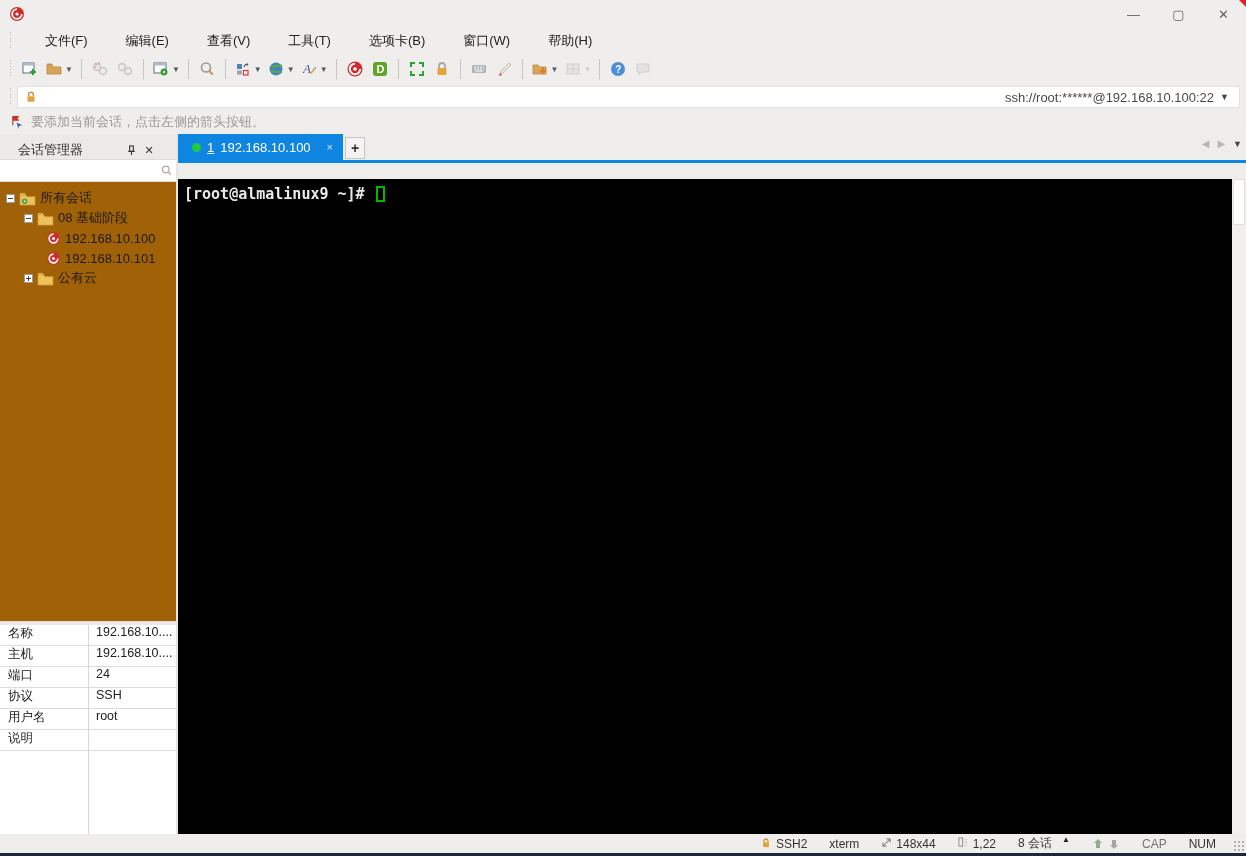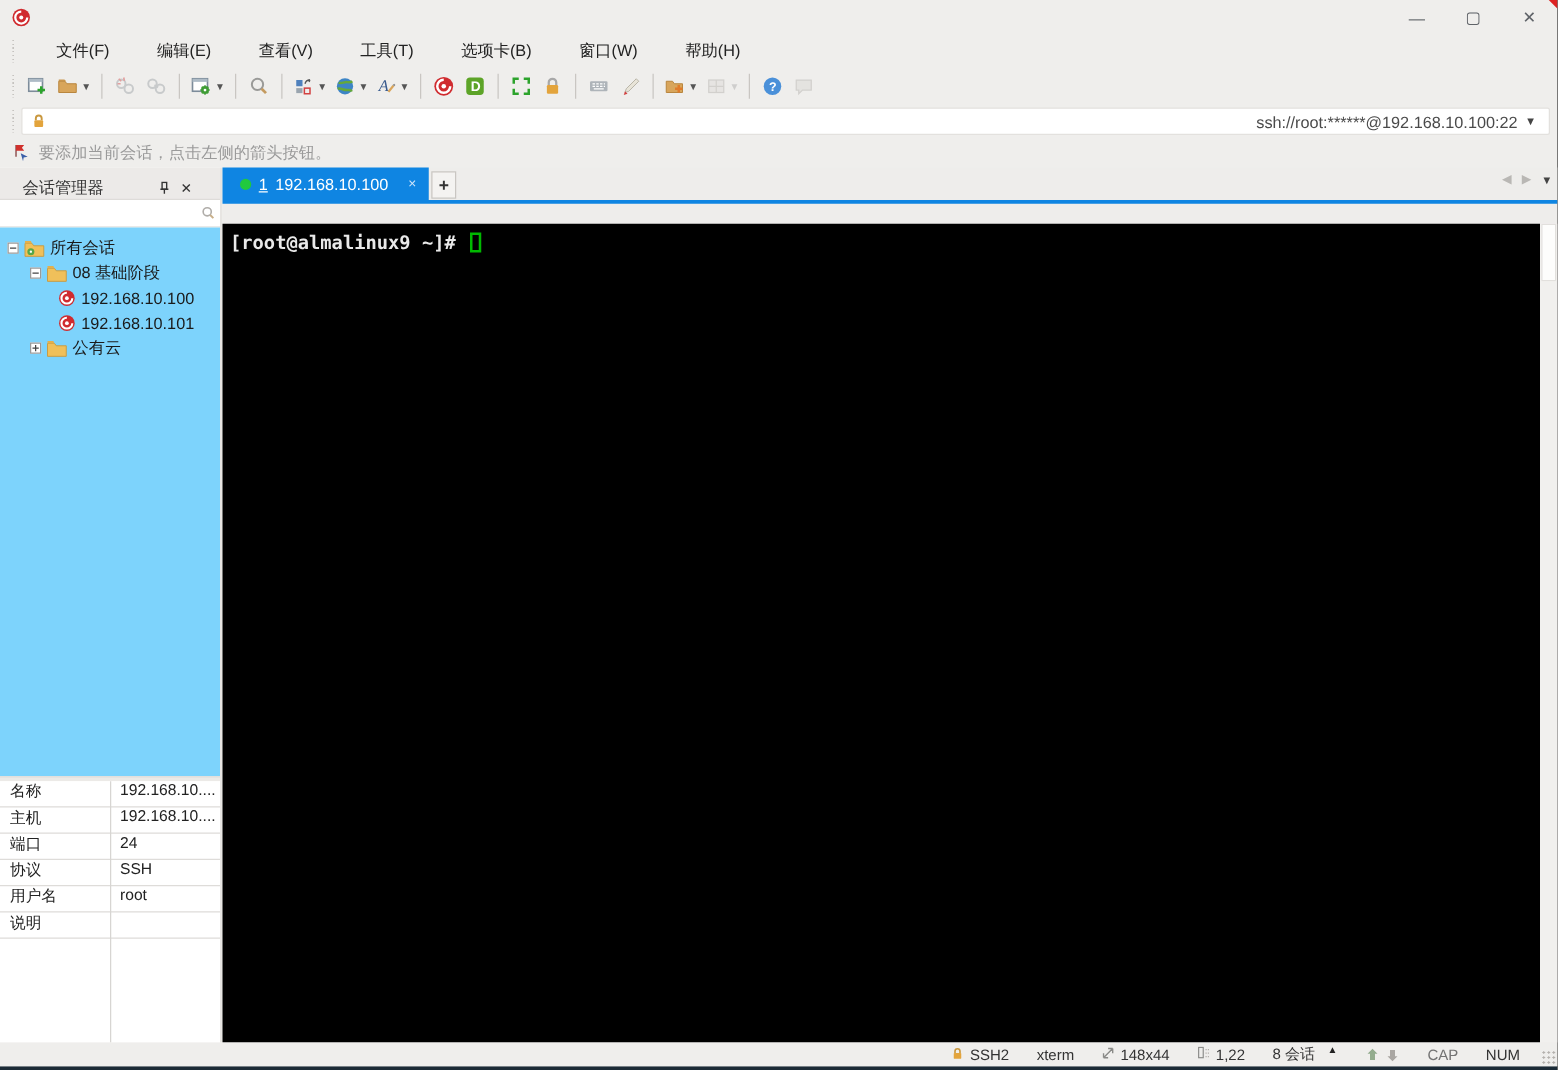--- a/index.html
+++ b/index.html
@@ -49,21 +49,21 @@
   .main { flex:1; display:flex; min-height:0; }
 
   
   .left-panel { width:178px; flex:0 0 auto; display:flex; flex-direction:column; border-right:2px solid #e7e5e2; background:#fdfdfc; }
   .panel-header { height:26px; background:#eceae8; display:flex; align-items:flex-end; padding:0 18px; border-bottom:1px solid #dedcd9; flex:0 0 auto; }
   .panel-title { flex:1; color:#333; }
   .panel-hbtn { width:18px; height:18px; display:flex; align-items:center; justify-content:center; color:#333; font-size:11px; }
   .search-box { height:22px; background:#fff; border-bottom:1px solid #e4e2df; display:flex; align-items:center; padding:0 5px; flex:0 0 auto; }
   .search-input { flex:1; border:none; outline:none; font-size:12px; background:transparent; }
 
-  .tree { flex:1; background:#7dd3fc; padding-top:6px; overflow:hidden; }
+  .tree { flex:1; background:#a16207; padding-top:6px; overflow:hidden; }
   .tree-row { height:20px; display:flex; align-items:center; gap:4px; white-space:nowrap; }
   .tree-row .label { color:#1a1a1a; }
   .expander { width:9px; height:9px; border:1px solid #9a9a9a; background:#fff; position:relative; flex:0 0 auto; }
   .expander::before { content:""; position:absolute; left:1px; right:1px; top:3px; height:1px; background:#444; }
   .expander.plus::after { content:""; position:absolute; top:1px; bottom:1px; left:3px; width:1px; background:#444; }
   .indent0 { padding-left:6px; } .indent1 { padding-left:24px; } .indent2 { padding-left:46px; }
 
   .splitter-h { height:4px; background:#eceae7; border-top:1px solid #dedcd9; flex:0 0 auto; }
 
   .props { height:209px; flex:0 0 auto; background:#fff; position:relative; font-size:12.5px; }

